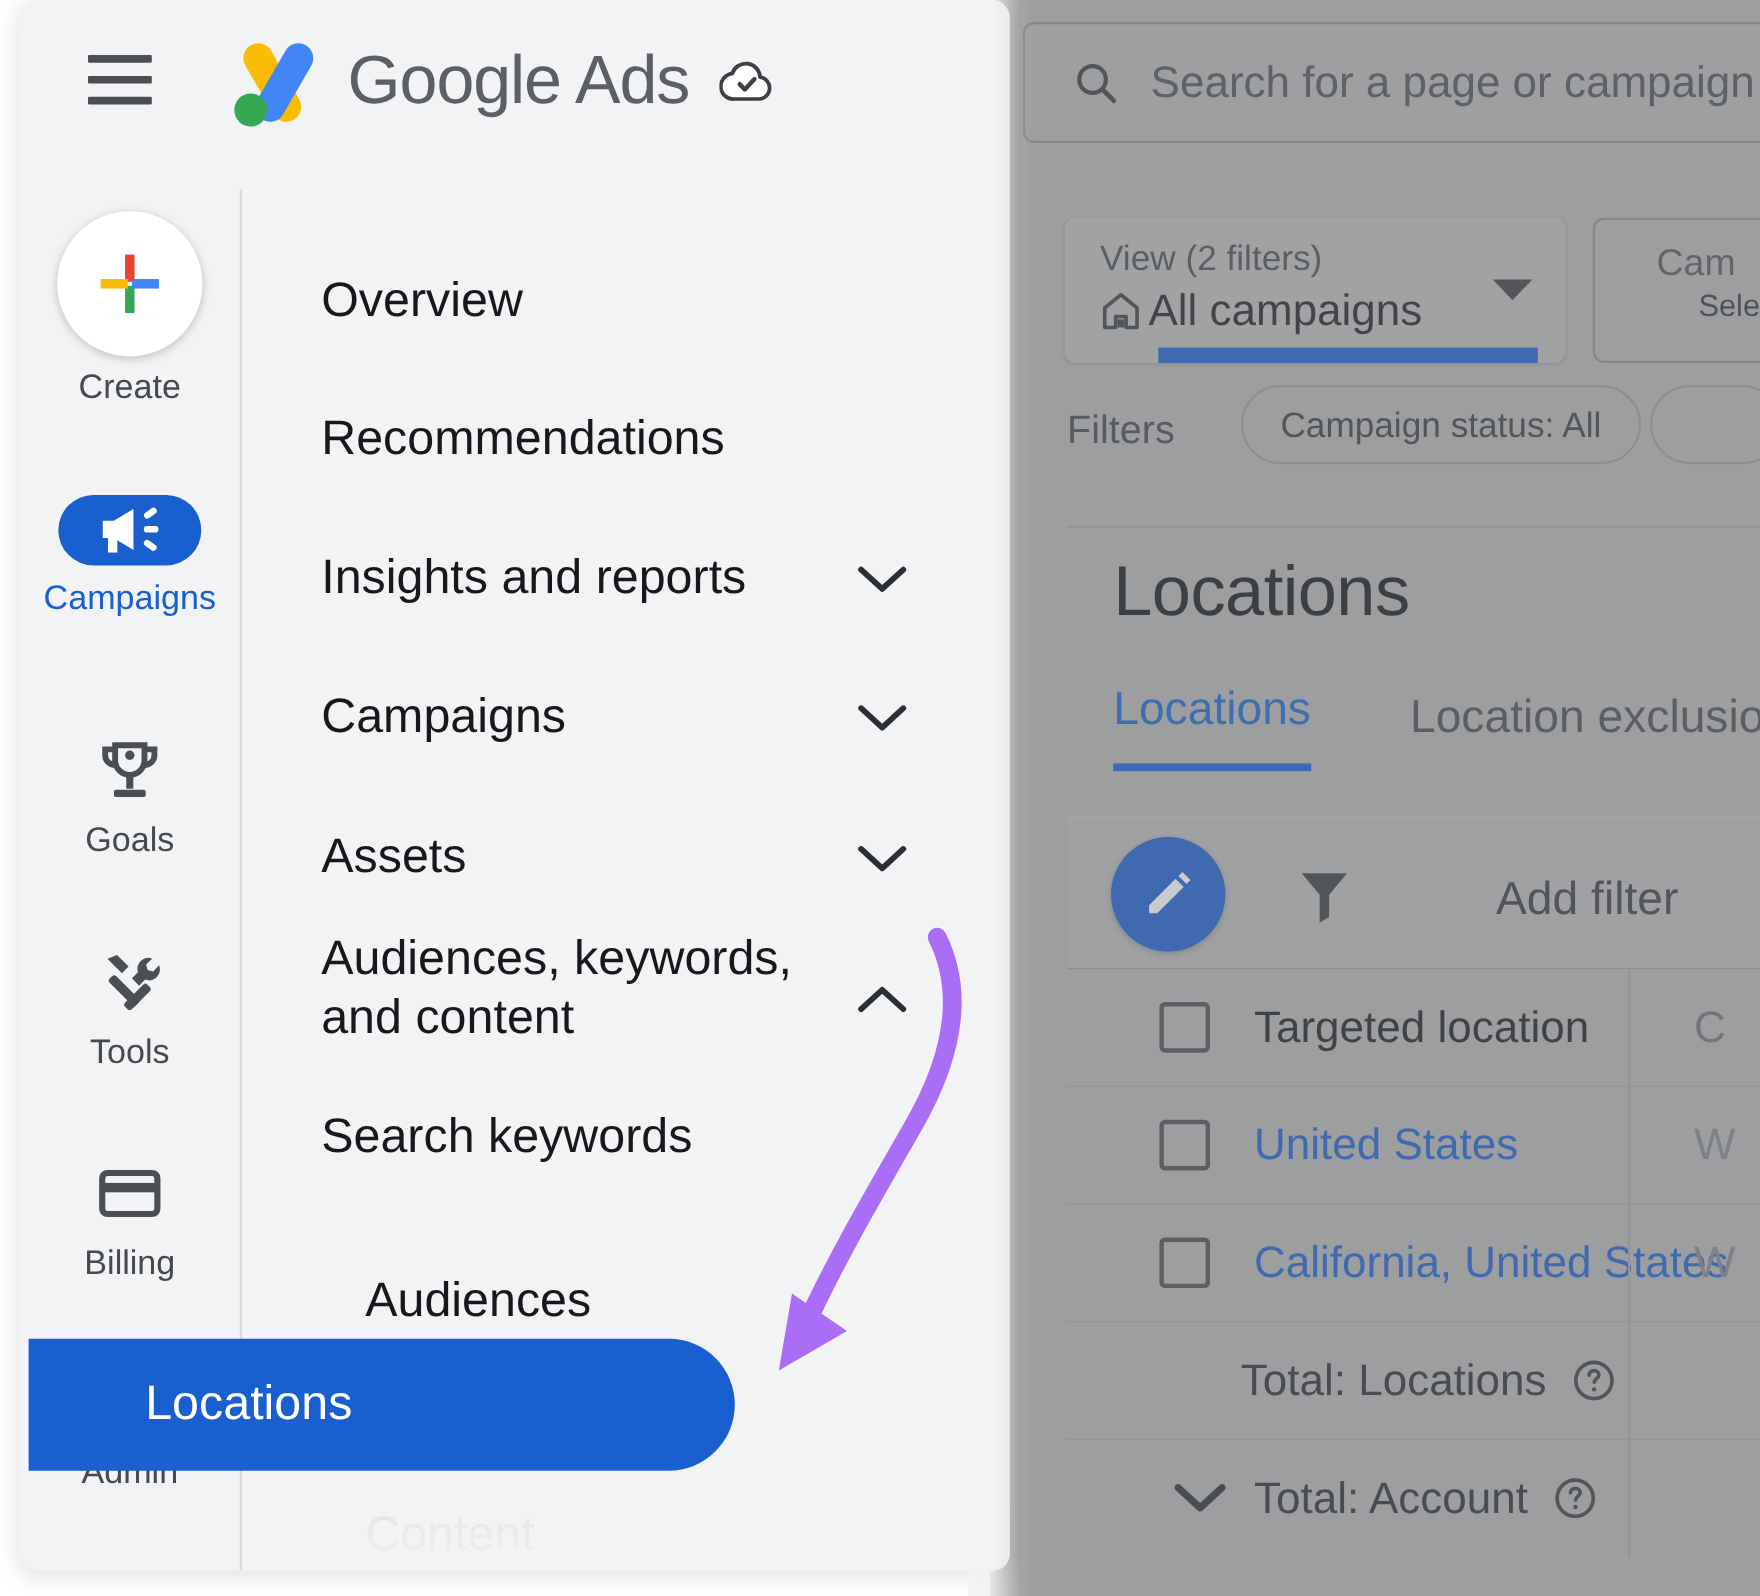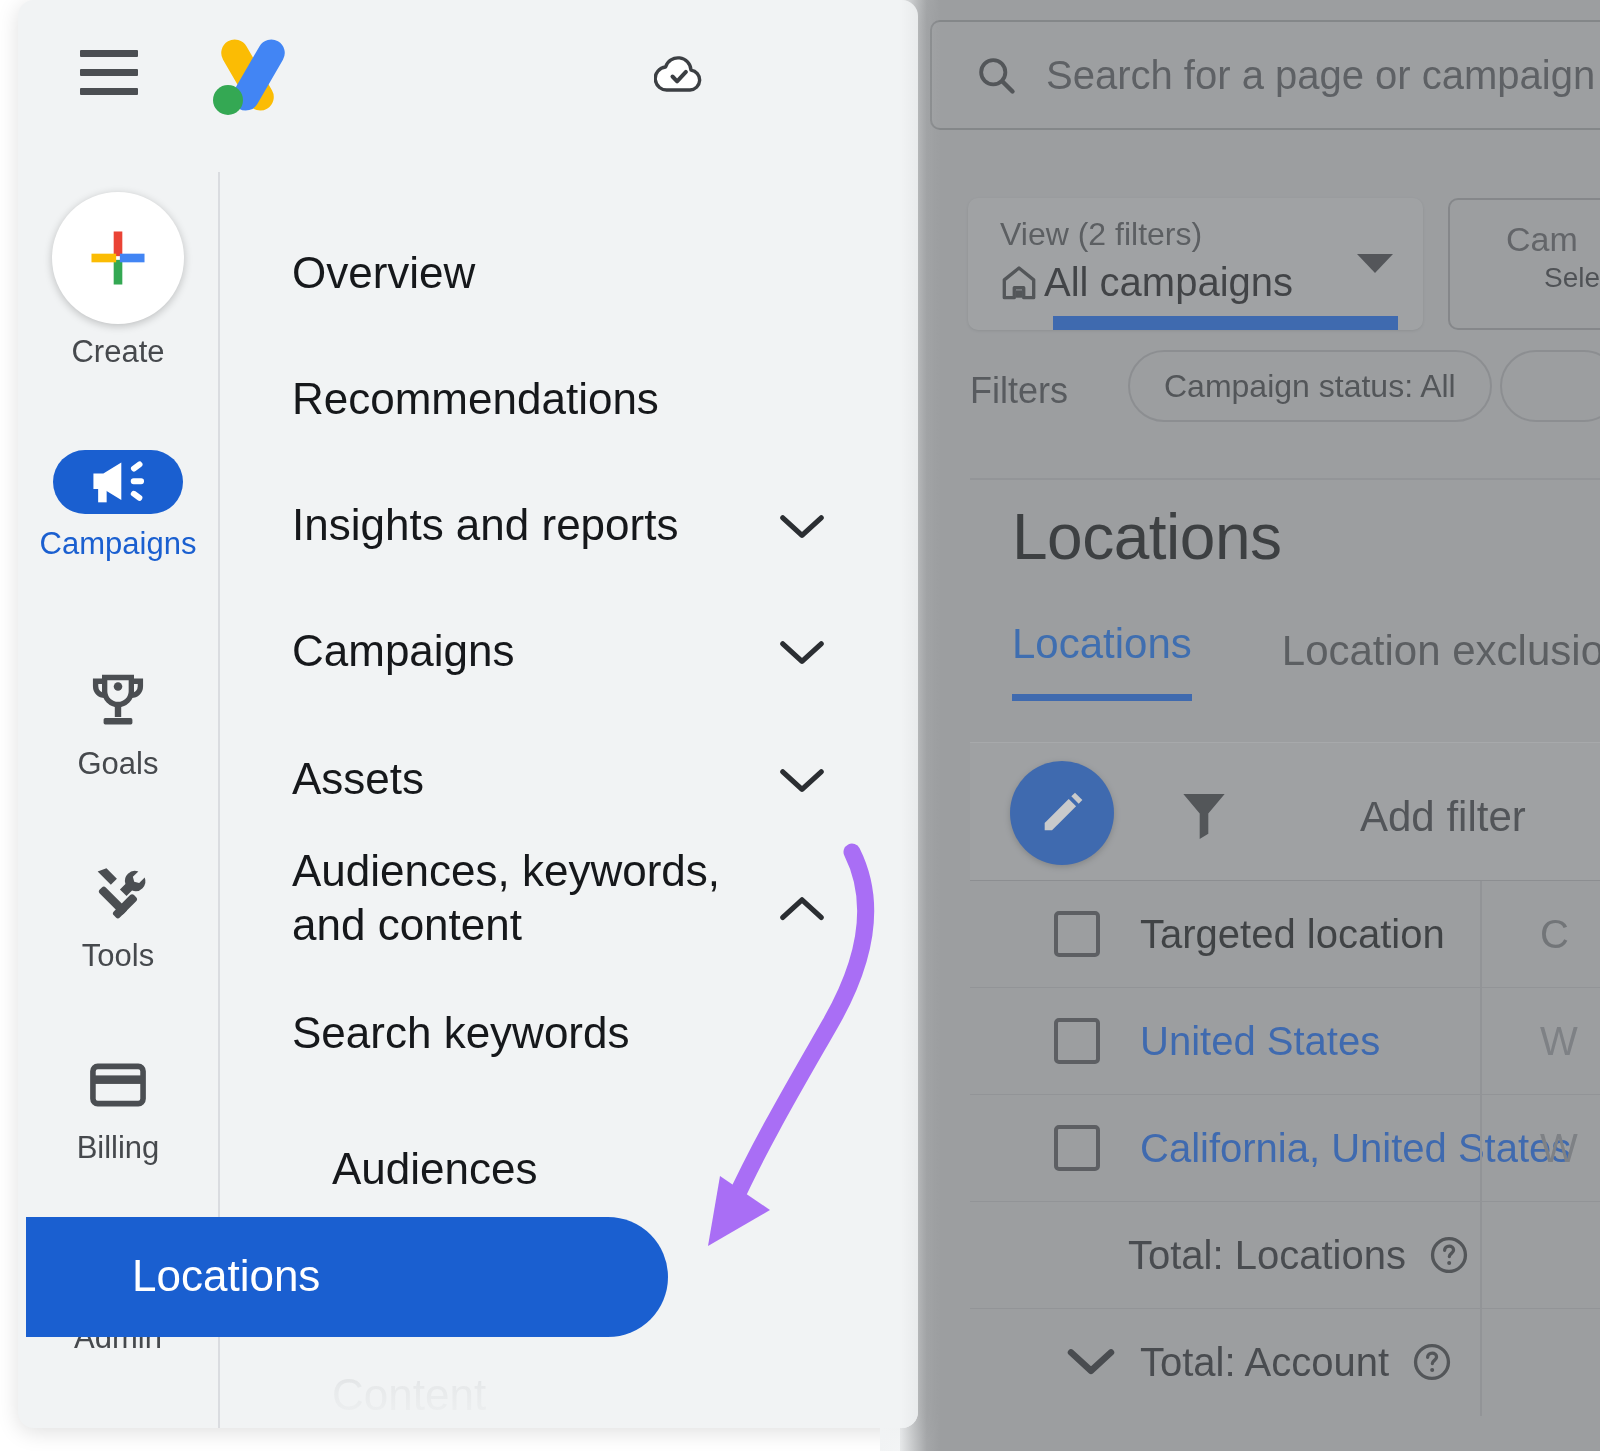--- a/index.html
+++ b/index.html
@@ -334,20 +334,21 @@
           <i></i>
           <i></i>
         </div>
 
       <svg class="ads-logo" viewBox="0 0 84 86">
         <rect x="30" y="4" width="27" height="78" rx="13.5" fill="#fbbc04" transform="rotate(-30 43.5 43)"></rect>
         <rect x="41" y="4" width="27" height="78" rx="13.5" fill="#4285f4" transform="rotate(30 54.5 43)"></rect>
         <circle cx="24" cy="68" r="15" fill="#34a853"></circle>
       </svg>
 
+      <div class="brand">Google Ads</div>
 
       <svg class="cloud-ic" viewBox="0 0 50 44">
         <path d="M14 38h22a10 10 0 0 0 1-19.9A13 13 0 0 0 11.6 15 9.6 9.6 0 0 0 14 38Z" fill="#ffffff" stroke="#3c3f43" stroke-width="3.4" stroke-linejoin="round"></path>
         <path d="M18.5 24.5l4.6 4.8 8.8-9.4" fill="none" stroke="#3c3f43" stroke-width="4" stroke-linecap="round" stroke-linejoin="round"></path>
       </svg>
     </div>
 
     <div class="vdiv"></div>
 
     <div class="rail">
@@ -460,21 +461,21 @@
         <span class="nav-text" style="margin-left:74px; width:470px; white-space:normal; line-height:1.22;">Audiences, keywords, and content</span>
         <svg class="chev" style="top:50px" viewBox="0 0 24 14">
           <path d="M2.4 11.2 12 2.4l9.6 8.8" fill="none" stroke="#2b2e32" stroke-width="2.6" stroke-linecap="round" stroke-linejoin="round"></path>
         </svg>
       </div>
 
       <div class="nav-item" style="top: 826px; height: 70px;">
         <span class="nav-text sub" style="margin-left:74px">Search keywords</span>
       </div>
 
-      <div class="nav-item" style="top: 952px; height: 70px; align-items: flex-end;">
+      <div class="nav-item" style="top: 975px; height: 70px;">
         <span class="nav-text sub" style="margin-left:114px">Audiences</span>
       </div>
 
       <div class="nav-item" style="top: 1188px; height: 70px;">
         <span class="nav-text sub faded" style="margin-left:114px">Content</span>
       </div>
 
     </div>
 
     <div class="loc-pill">

